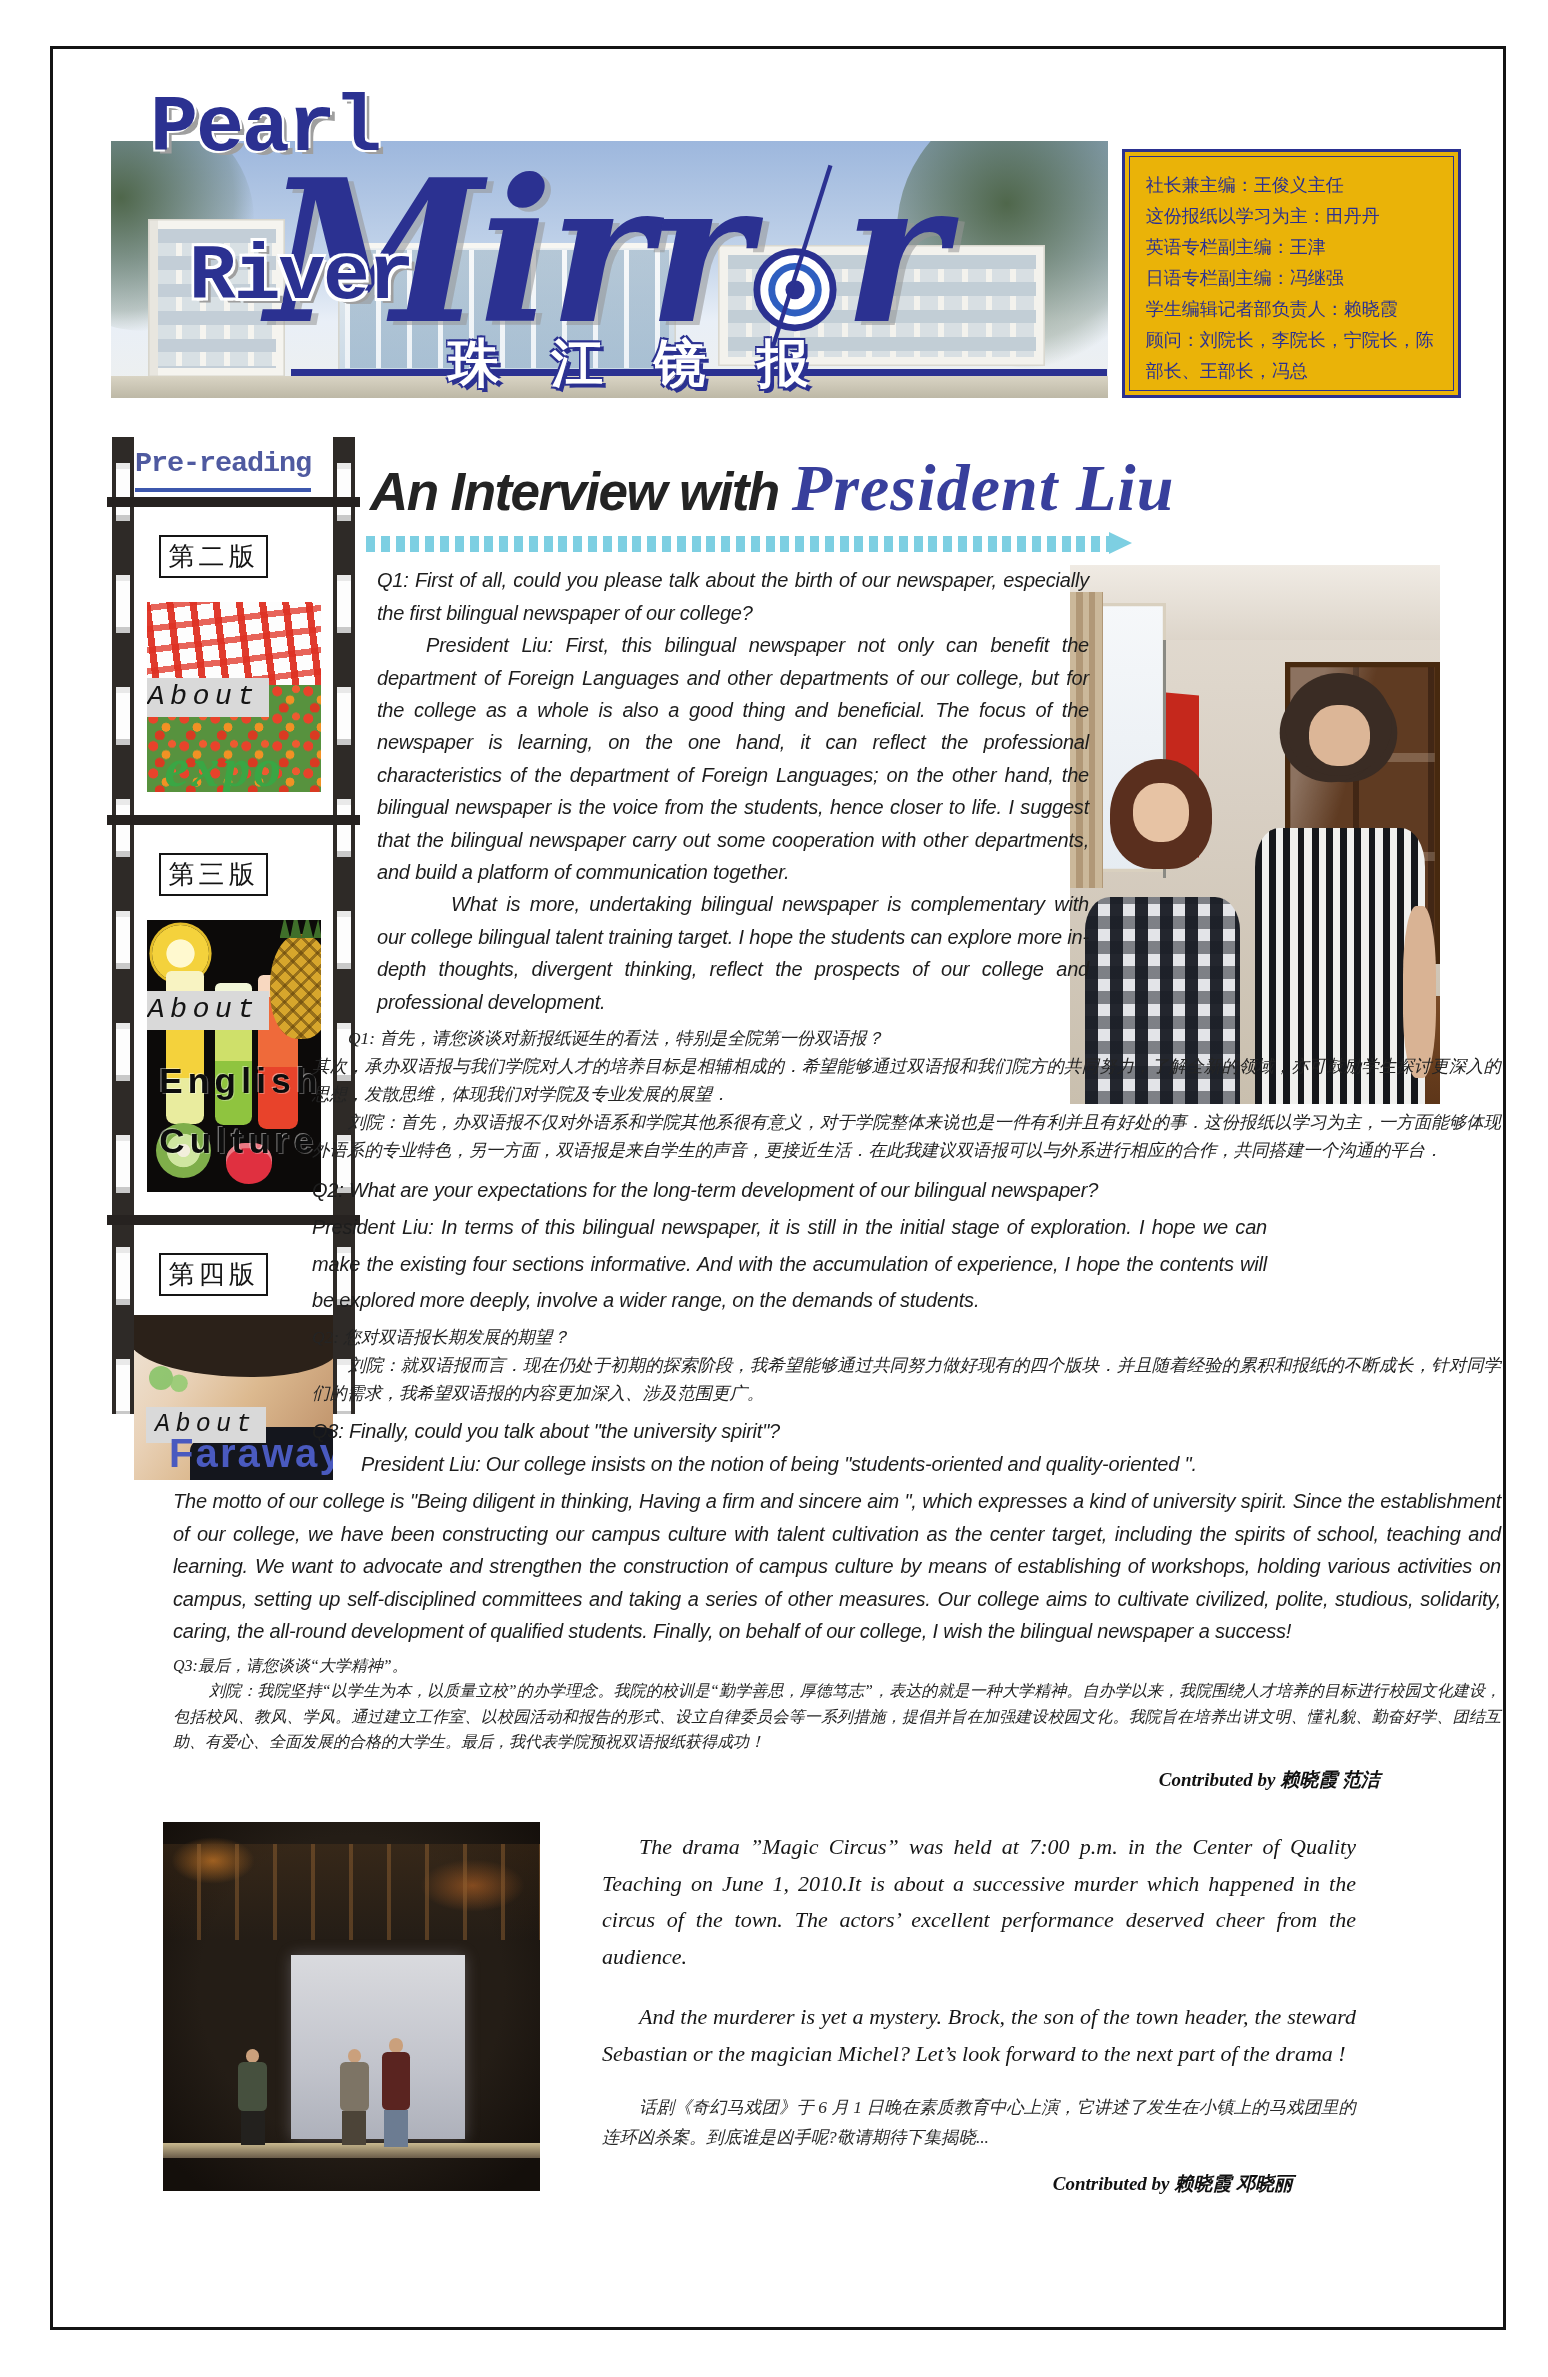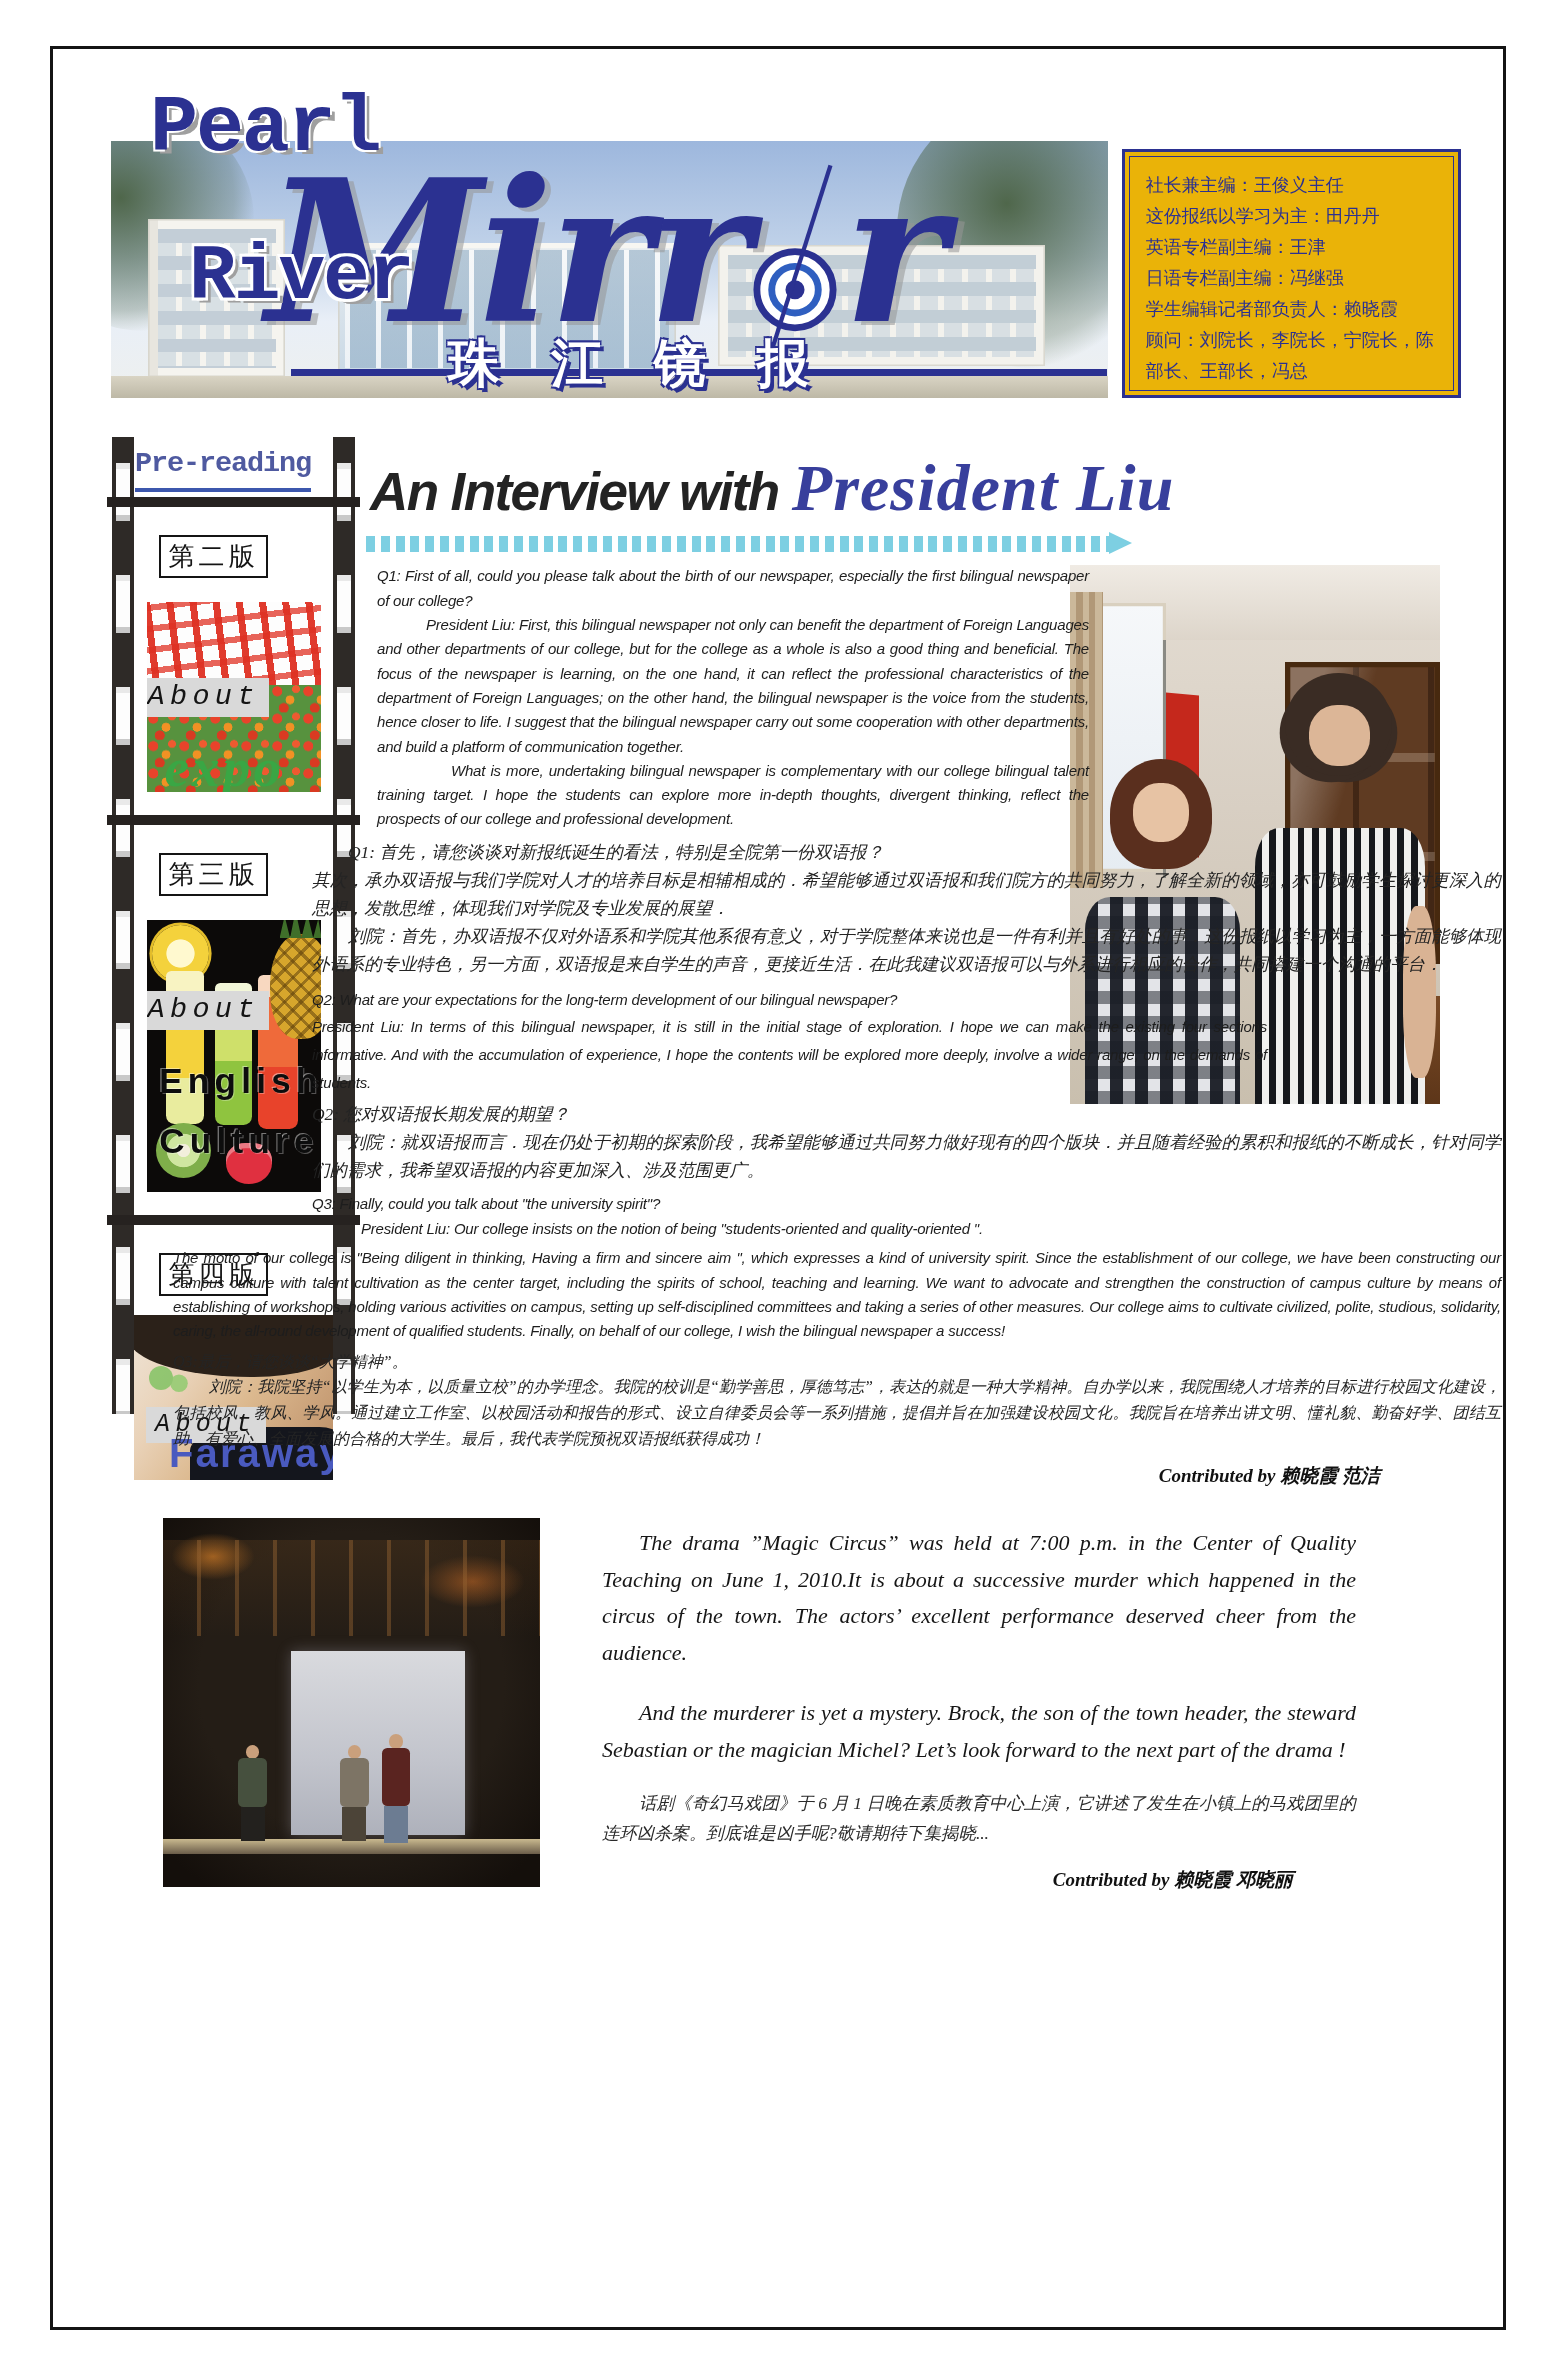--- a/index.html
+++ b/index.html
@@ -150,21 +150,21 @@
   .ititle { margin:18px 0 0 316px; line-height:1; white-space:nowrap; }
   .ititle .t-black { font-family:"Liberation Sans", sans-serif; font-weight:900; font-size:53px;
     letter-spacing:-1.6px; color:#232323; }
   .ititle .t-blue { font-family:"Liberation Serif", serif; font-weight:bold; font-size:66px;
     color:#383f9c; letter-spacing:1.1px; }
   .irule { position:relative; margin:14.8px 0 0 312px; width:745px; height:16px;
     background:repeating-linear-gradient(90deg,#7dcfe2 0 9px, transparent 9px 14.8px); }
   .irule .arrow-right { position:absolute; right:-21px; top:-3.7px; width:0; height:0;
     border-left:23px solid #7dcfe2; border-top:11.6px solid transparent; border-bottom:11.6px solid transparent; }
 
-  .en { font-size:15px; line-height:1.62; text-align:justify; color:#1d1d1d; letter-spacing:-0.2px; }
+  .en { font-size:20px; line-height:1.62; text-align:justify; color:#1d1d1d; letter-spacing:-0.2px; }
   .zh { font-family:"Liberation Serif", serif; font-size:17.4px; line-height:1.6; text-align:justify; color:#242424; }
   .colq { margin-left:323px; width:712px; }
   .colw { margin-left:258px; width:1189px; }
   .colf { margin-left:119px; width:1328px; }
   .ind1 { text-indent:49px; }
   .ind2 { text-indent:74px; }
   .zind { text-indent:36px; }
   .mt1 { margin-top:12.7px; } .mt2 { margin-top:7.4px; } .mt3 { margin-top:5.3px; }
   .q2sp { line-height:1.84; }
   .zh-small { font-size:16px; line-height:1.6; }

